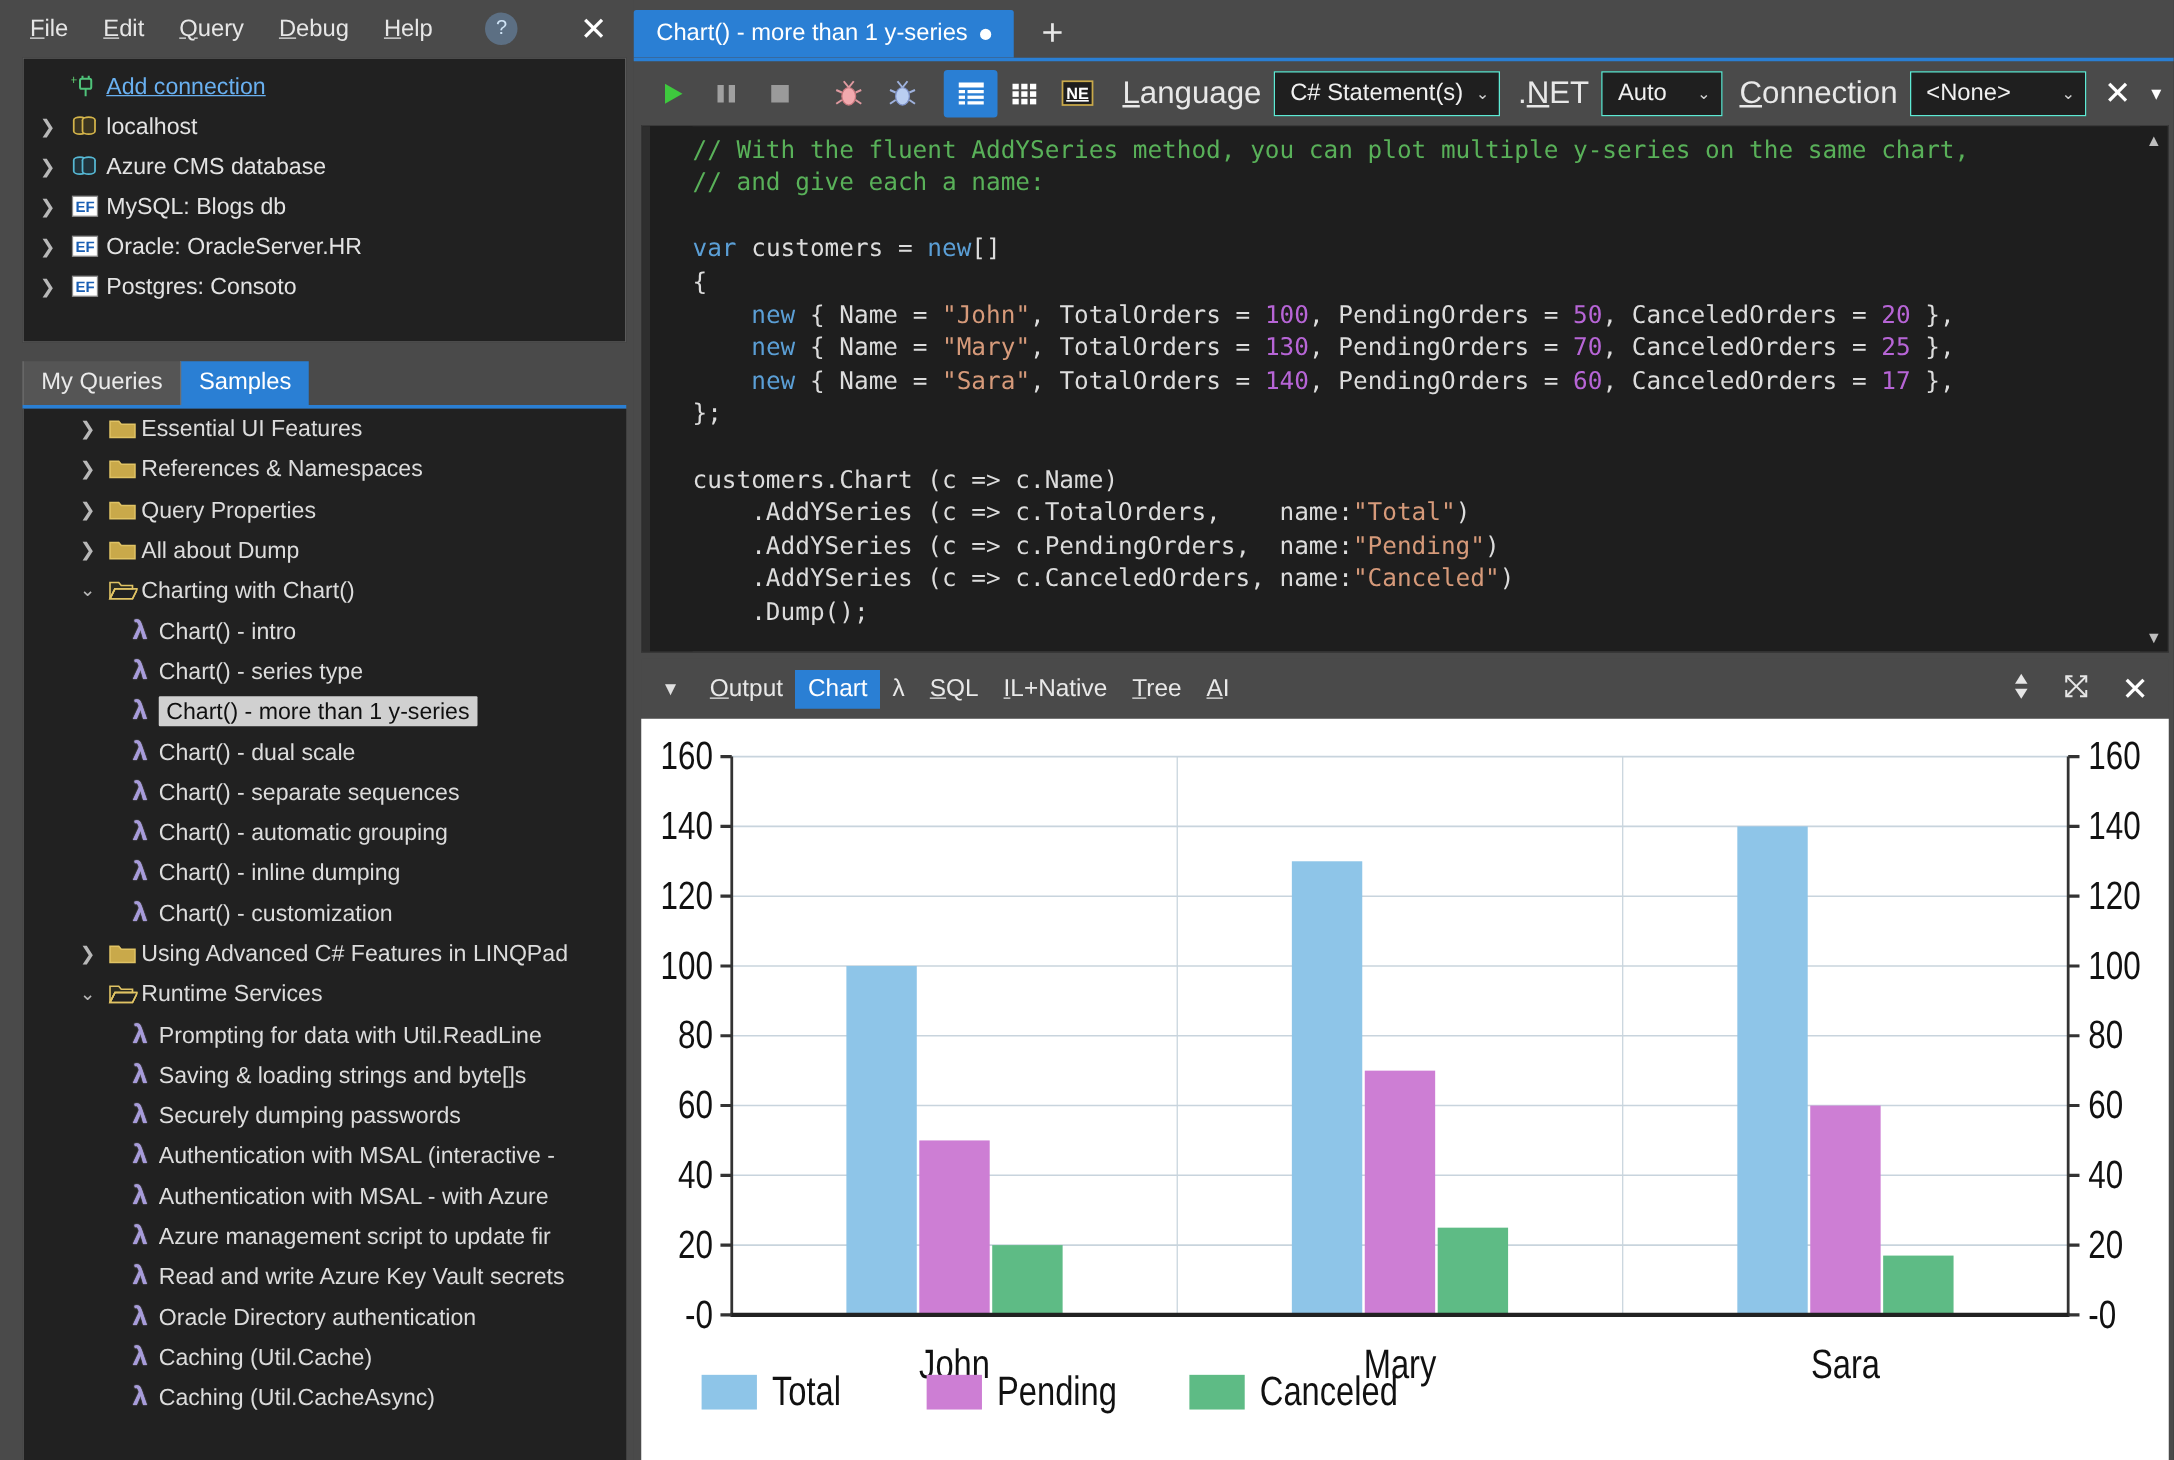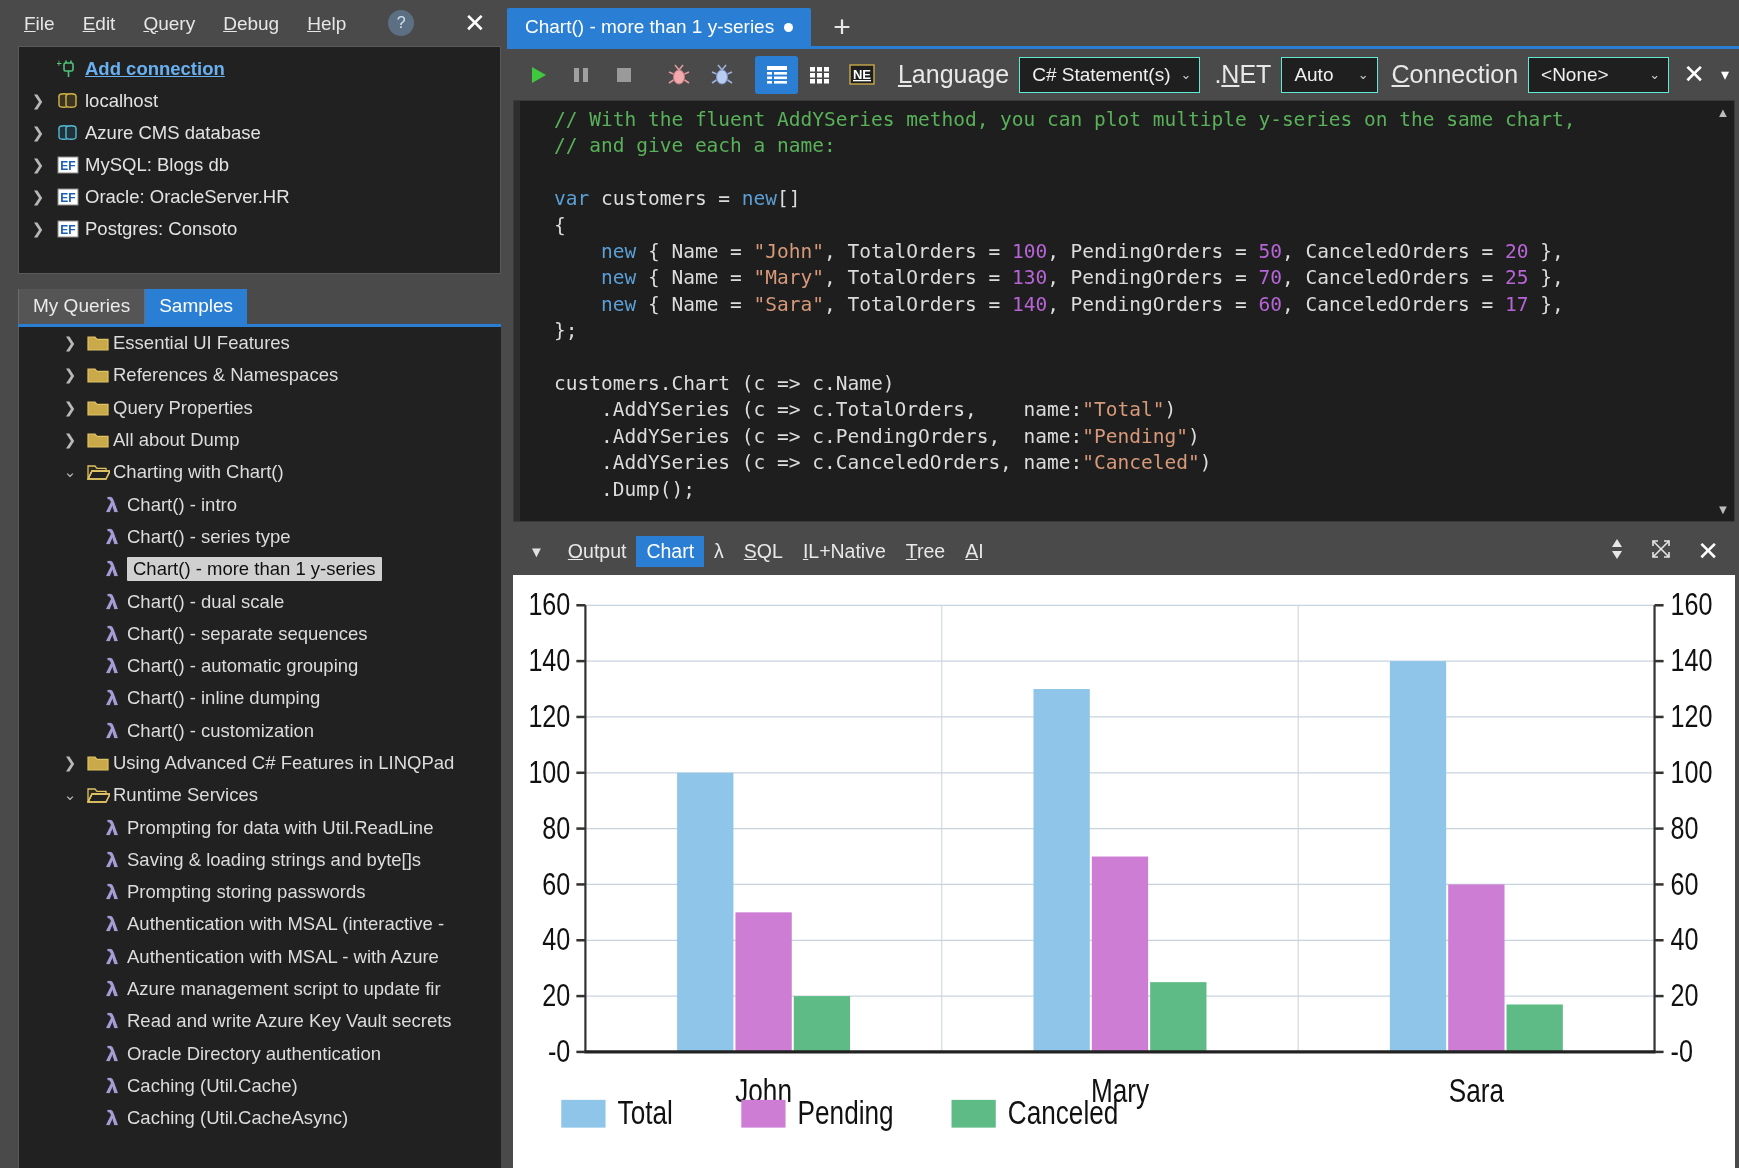--- a/index.html
+++ b/index.html
@@ -59,21 +59,21 @@
     background: #212121; border: 1px solid #5a5a5a;
     height: 228px; overflow: hidden; padding-top: 6px;
   }
   .tree-row {
     display: flex; align-items: center; height: 32px;
     color: #e3e3e3; font-size: 18.5px; white-space: nowrap;
     padding-left: 6px;
   }
   .chev { width: 26px; text-align: center; color: #b8b8b8; font-size: 15px; flex: 0 0 26px; }
   .ticon { width: 34px; flex: 0 0 34px; display: flex; align-items: center; justify-content: center; }
-  .addconn { color: #69b0f0; text-decoration: underline; font-weight: bold; }
+  .addconn { color: #69b0f0; text-decoration: underline; }
 
   .tabs2 { display: flex; margin: 14px 0 0 18px; align-items: flex-end; height: 36px; }
   .t2 {
     font-size: 19px; color: #eaeaea; padding: 6px 14px 7px 14px;
     background: #555; border-left: 1px solid #6d6d6d;
   }
   .t2.active { background: #2a7fd4; color: #fff; }
   .tabs2-underline { height: 3px; background: #2a7fd4; margin-left: 18px; margin-right: 6px; }
 
   .samples-panel {
@@ -387,21 +387,21 @@
           <div class="srow indent2">
             <span class="lambda">λ</span>
             <span class="lbl">Prompting for data with Util.ReadLine</span>
           </div>
           <div class="srow indent2">
             <span class="lambda">λ</span>
             <span class="lbl">Saving &amp; loading strings and byte[]s</span>
           </div>
           <div class="srow indent2">
             <span class="lambda">λ</span>
-            <span class="lbl">Prompting storing passwords</span>
+            <span class="lbl">Securely dumping passwords</span>
           </div>
           <div class="srow indent2">
             <span class="lambda">λ</span>
             <span class="lbl">Authentication with MSAL (interactive -</span>
           </div>
           <div class="srow indent2">
             <span class="lambda">λ</span>
             <span class="lbl">Authentication with MSAL - with Azure</span>
           </div>
           <div class="srow indent2">

